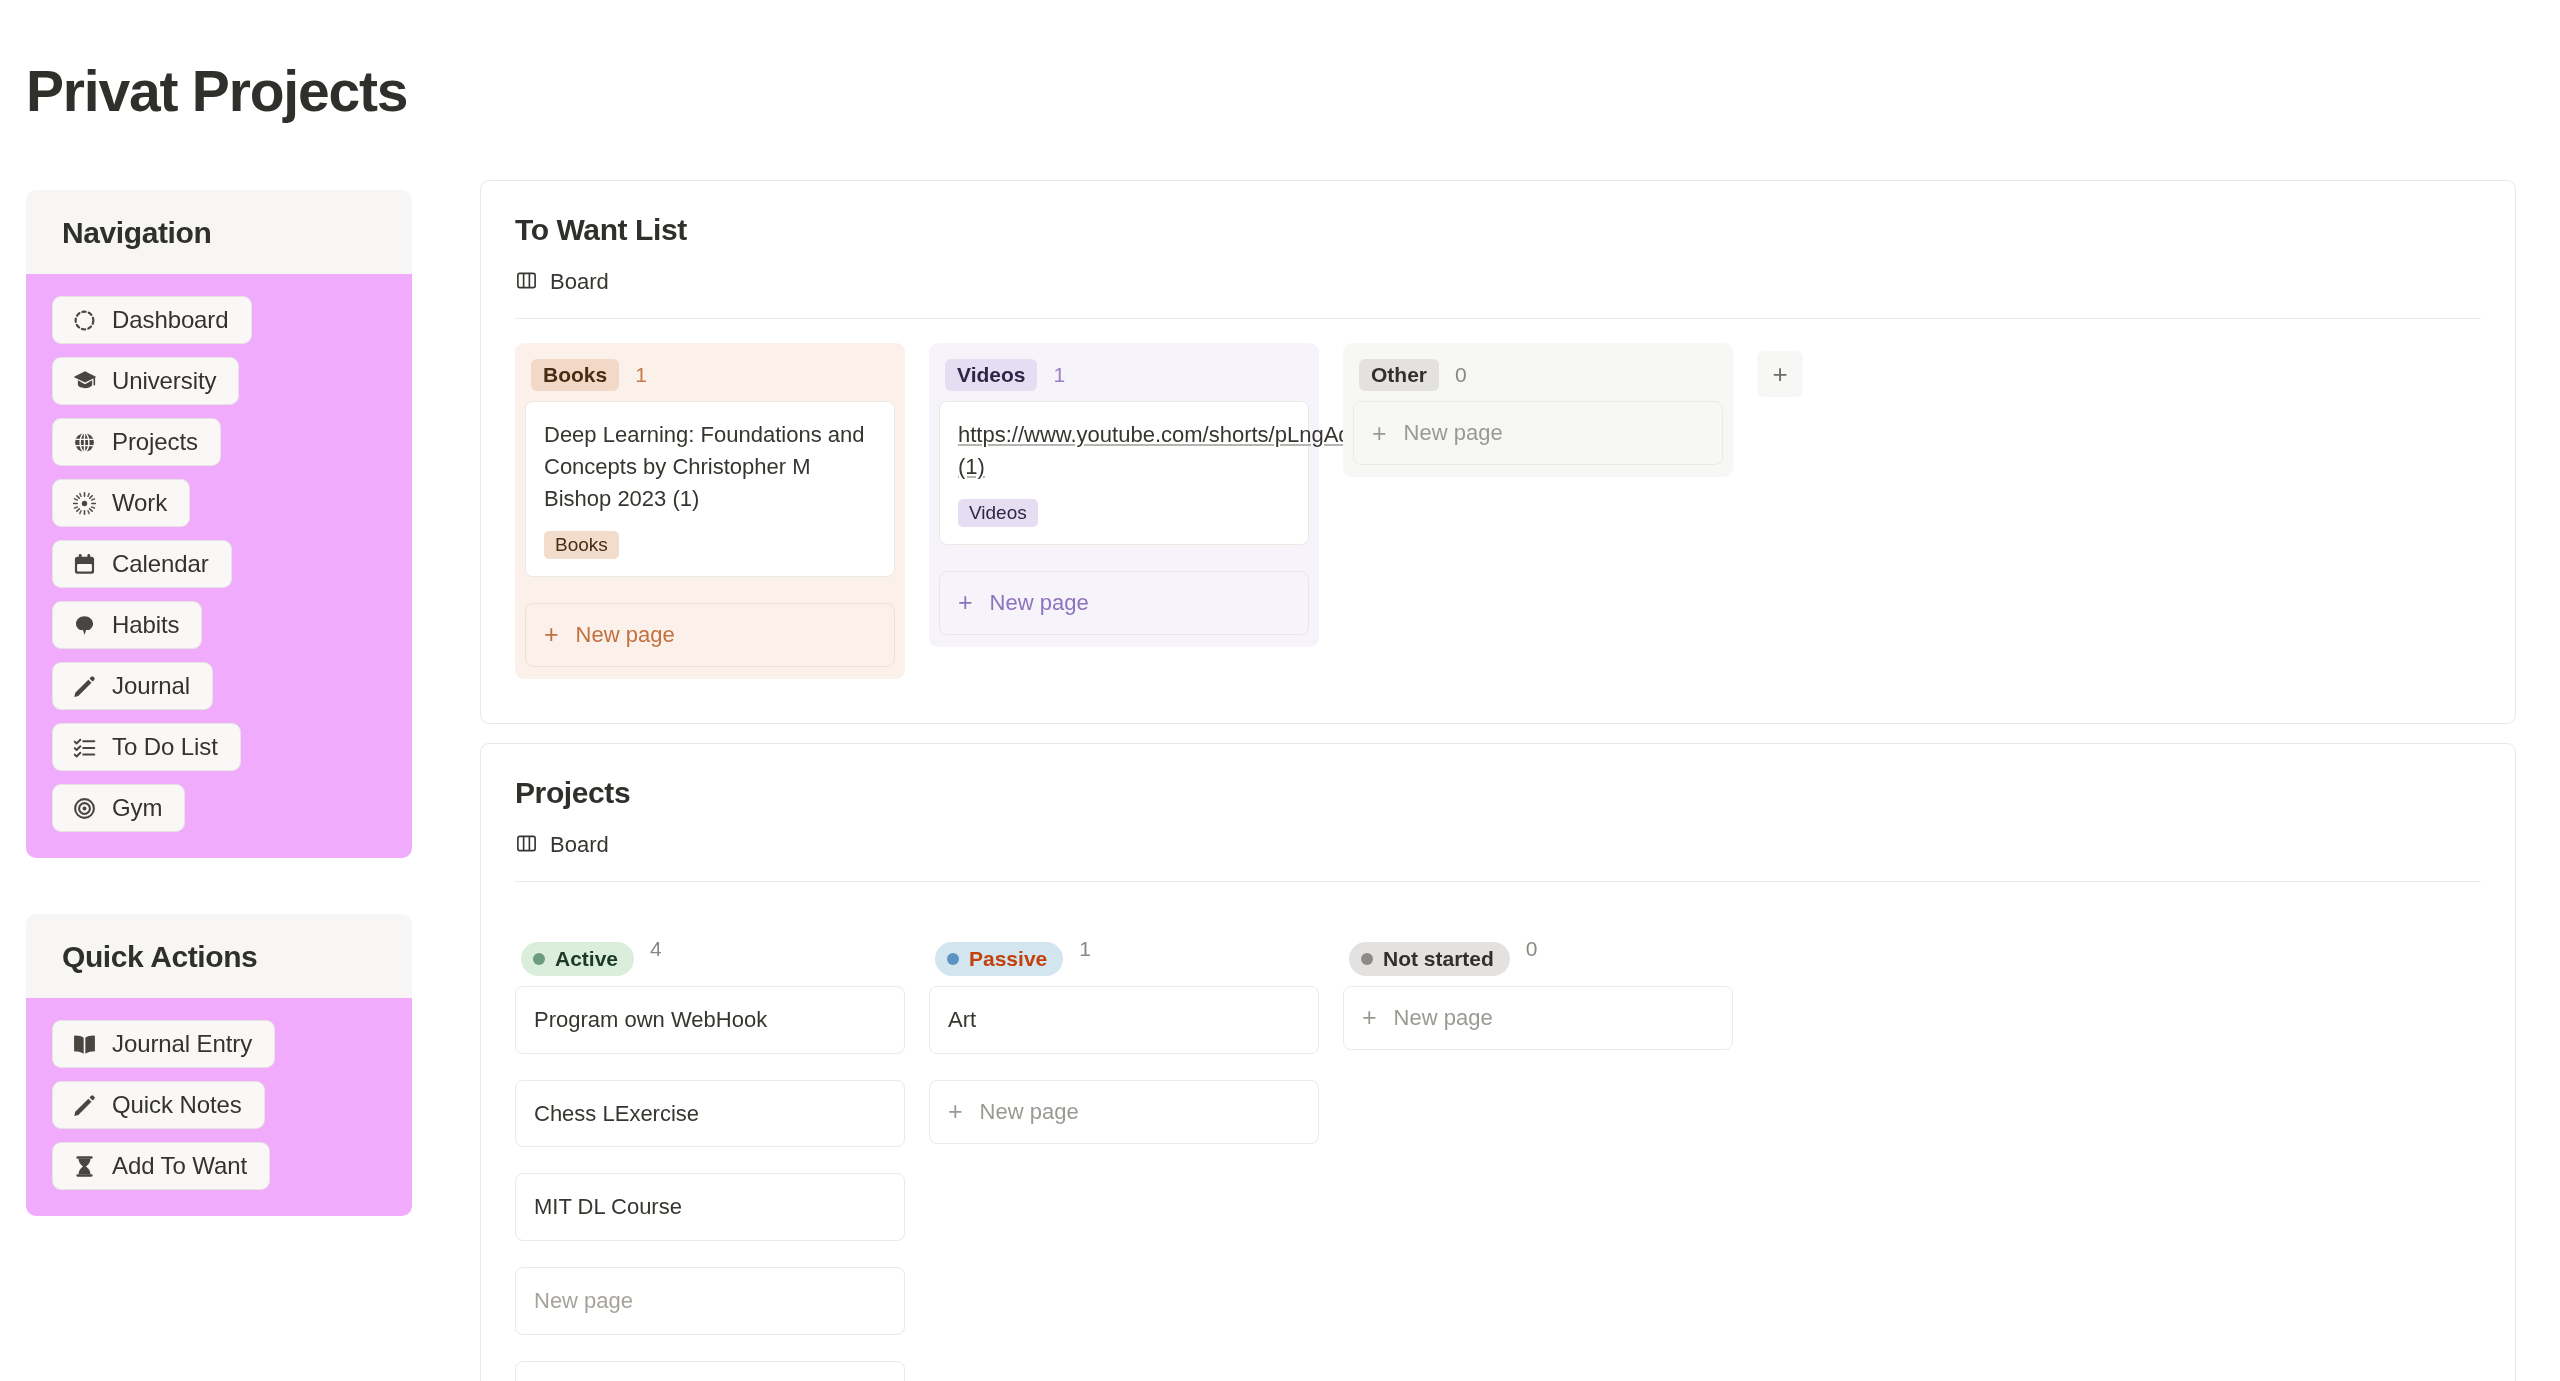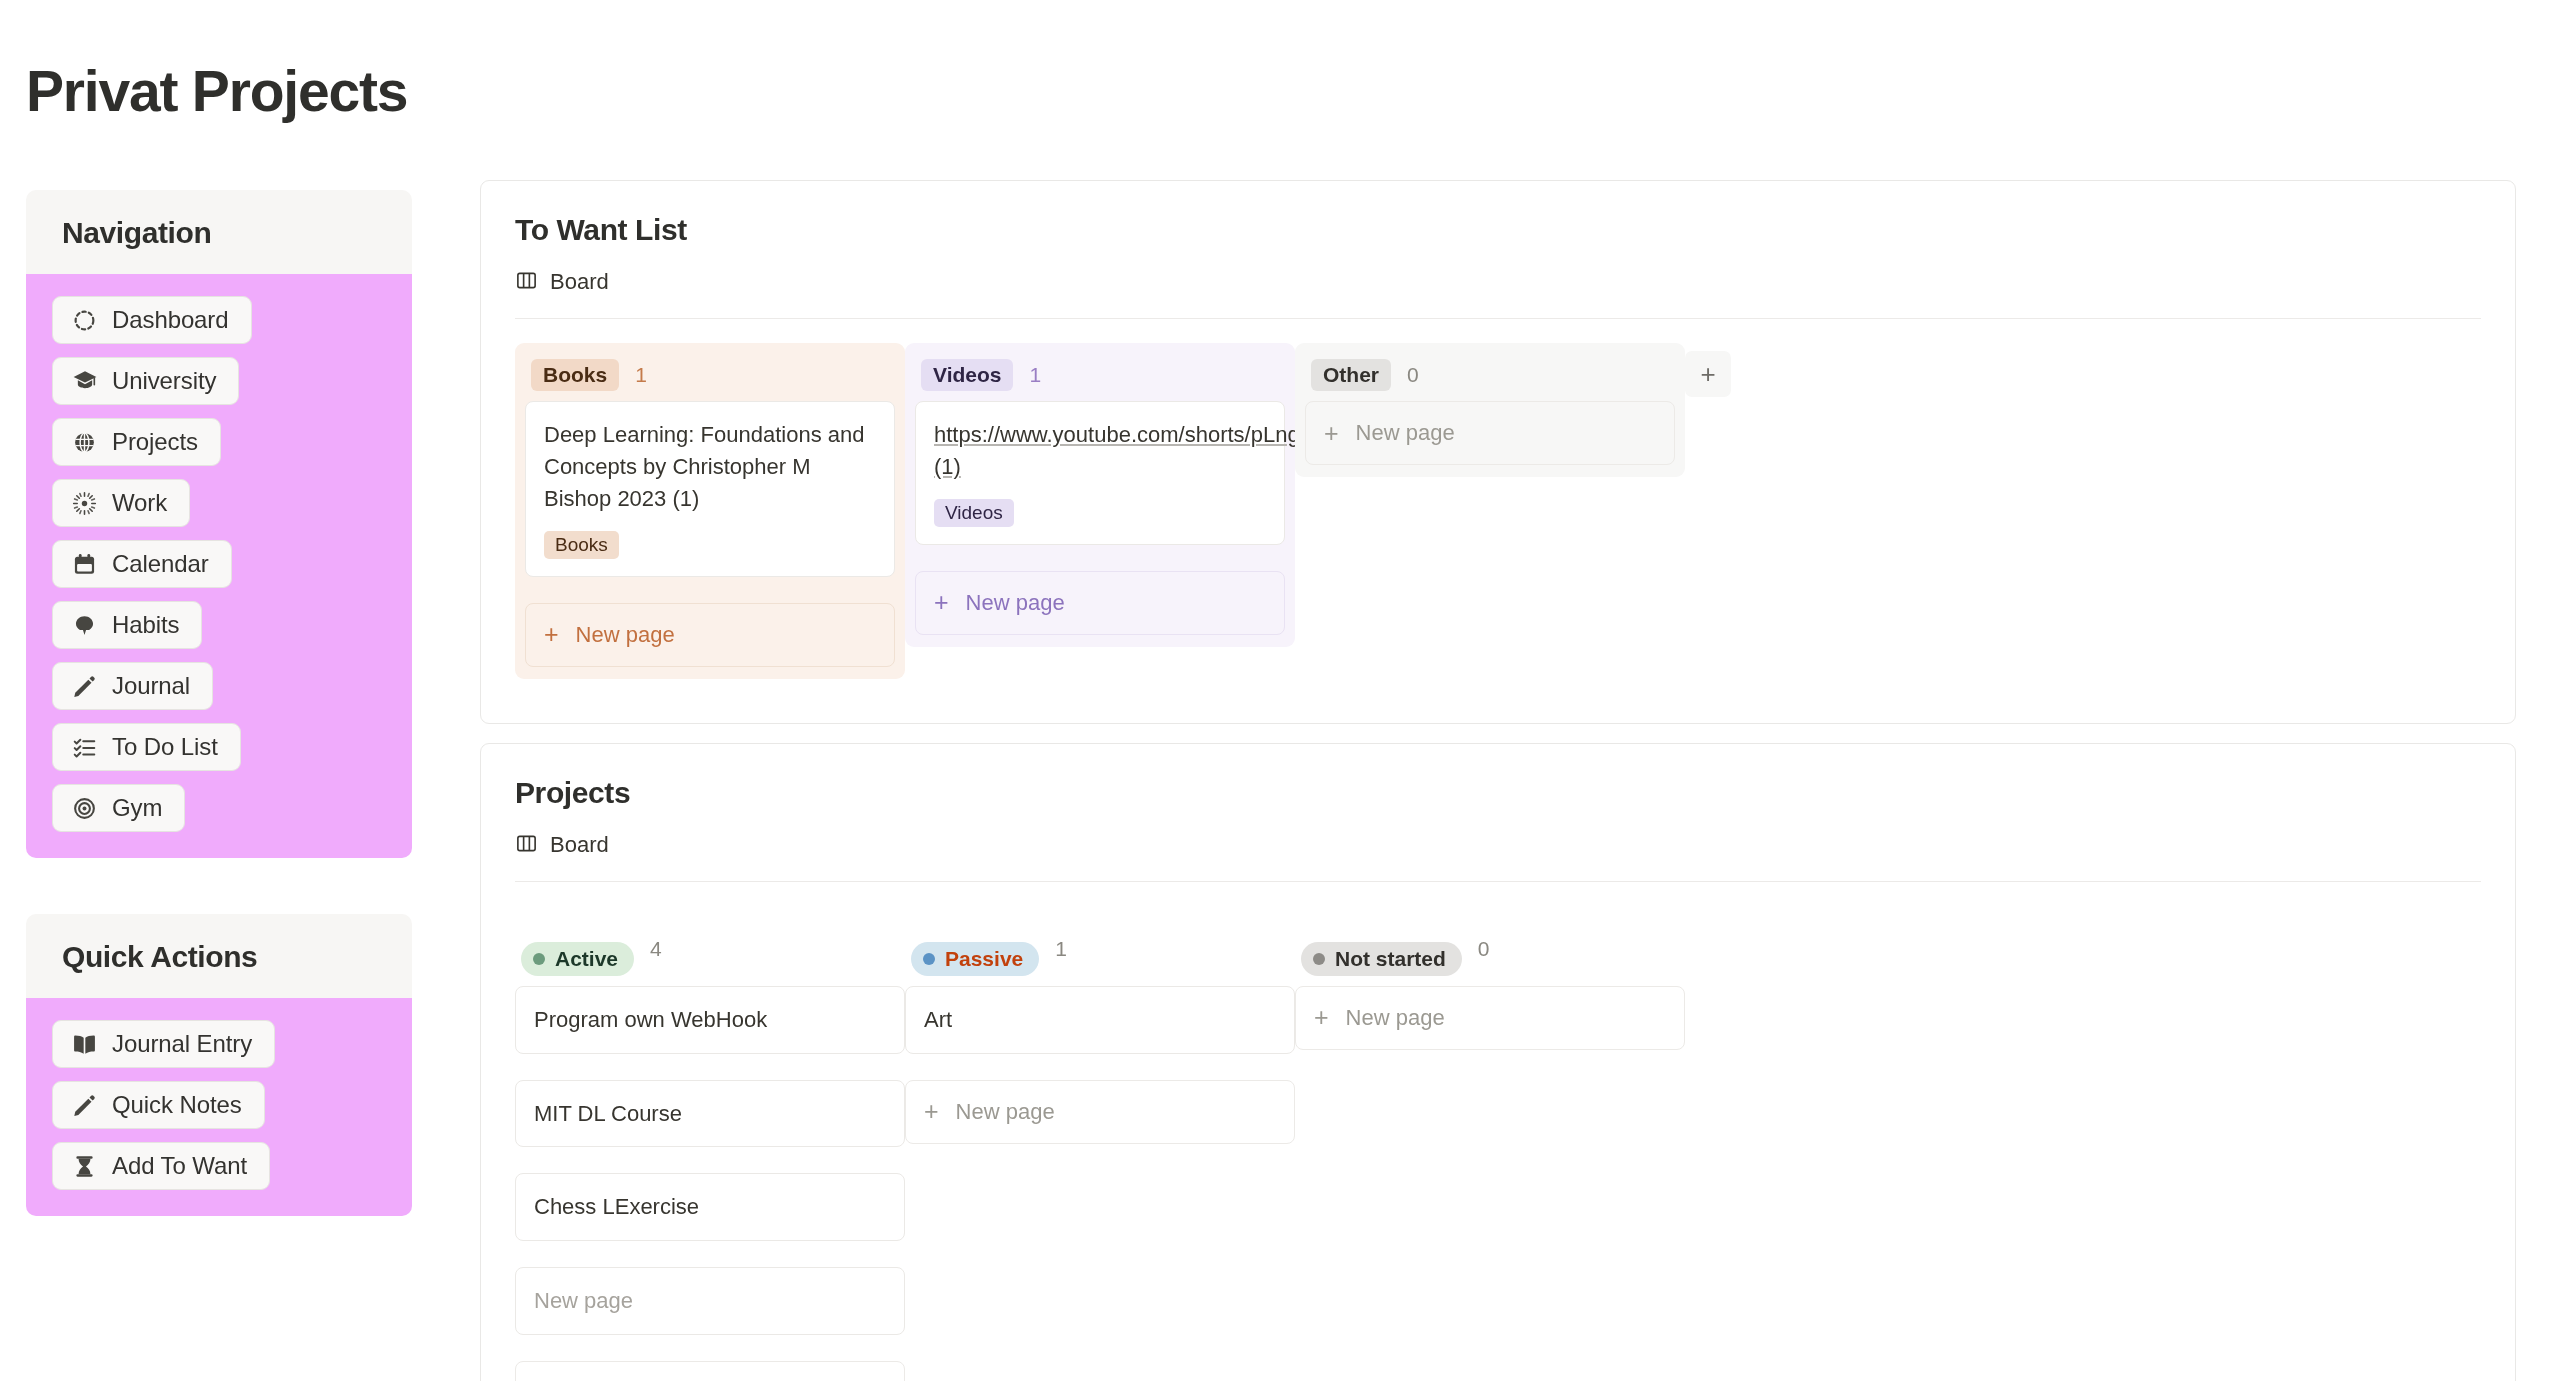--- a/index.html
+++ b/index.html
@@ -111,20 +111,21 @@
   }
   .board-divider {
     height: 1px;
     background: #eceae8;
     margin: 13px 34px 0 34px;
   }
 
   .columns {
     display: flex;
     align-items: flex-start;
+    gap: 24px;
     padding: 24px 34px 0 34px;
   }
   .column {
     width: 390px;
     border-radius: 9px;
     padding: 10px 10px 12px 10px;
     flex: 0 0 auto;
   }
   .col-books   { background: #fbf1ea; }
   .col-videos  { background: #f7f3fb; }
@@ -442,24 +443,24 @@
               <span class="chip chip-status chip-active">
                 <span class="dot dot-green"></span>
                 <span>Active</span>
               </span>
               <span class="col-count">4</span>
             </div>
             <div class="card">
               <div class="card-title">Program own WebHook</div>
             </div>
             <div class="card">
+              <div class="card-title">Chess LExercise</div>
+            </div>
+            <div class="card">
               <div class="card-title">MIT DL Course</div>
-            </div>
-            <div class="card">
-              <div class="card-title">Chess LExercise</div>
             </div>
             <div class="card">
               <div class="card-title empty">New page</div>
             </div>
             <div class="newpage">
               <span class="plus">+</span>
               <span>New page</span>
             </div>
           </div>
           <div class="column col-plain">

